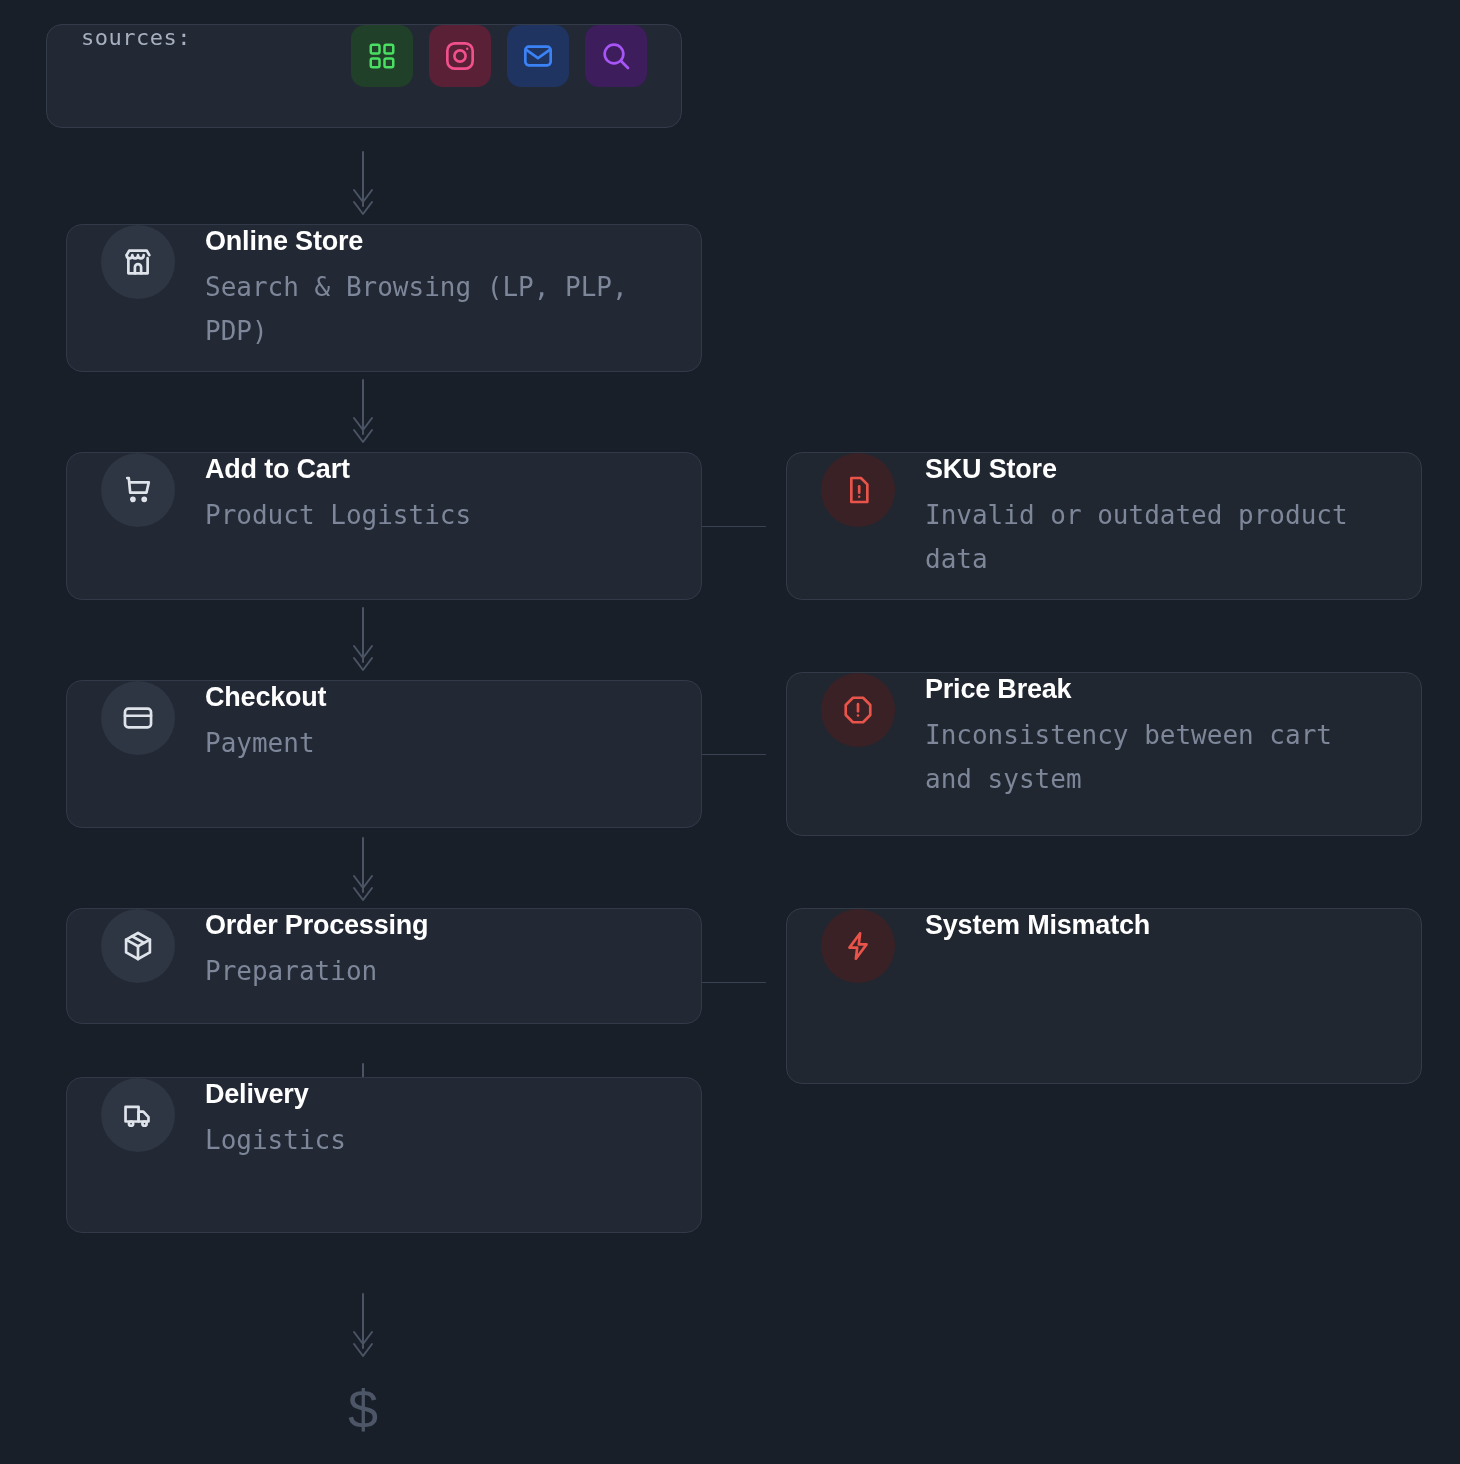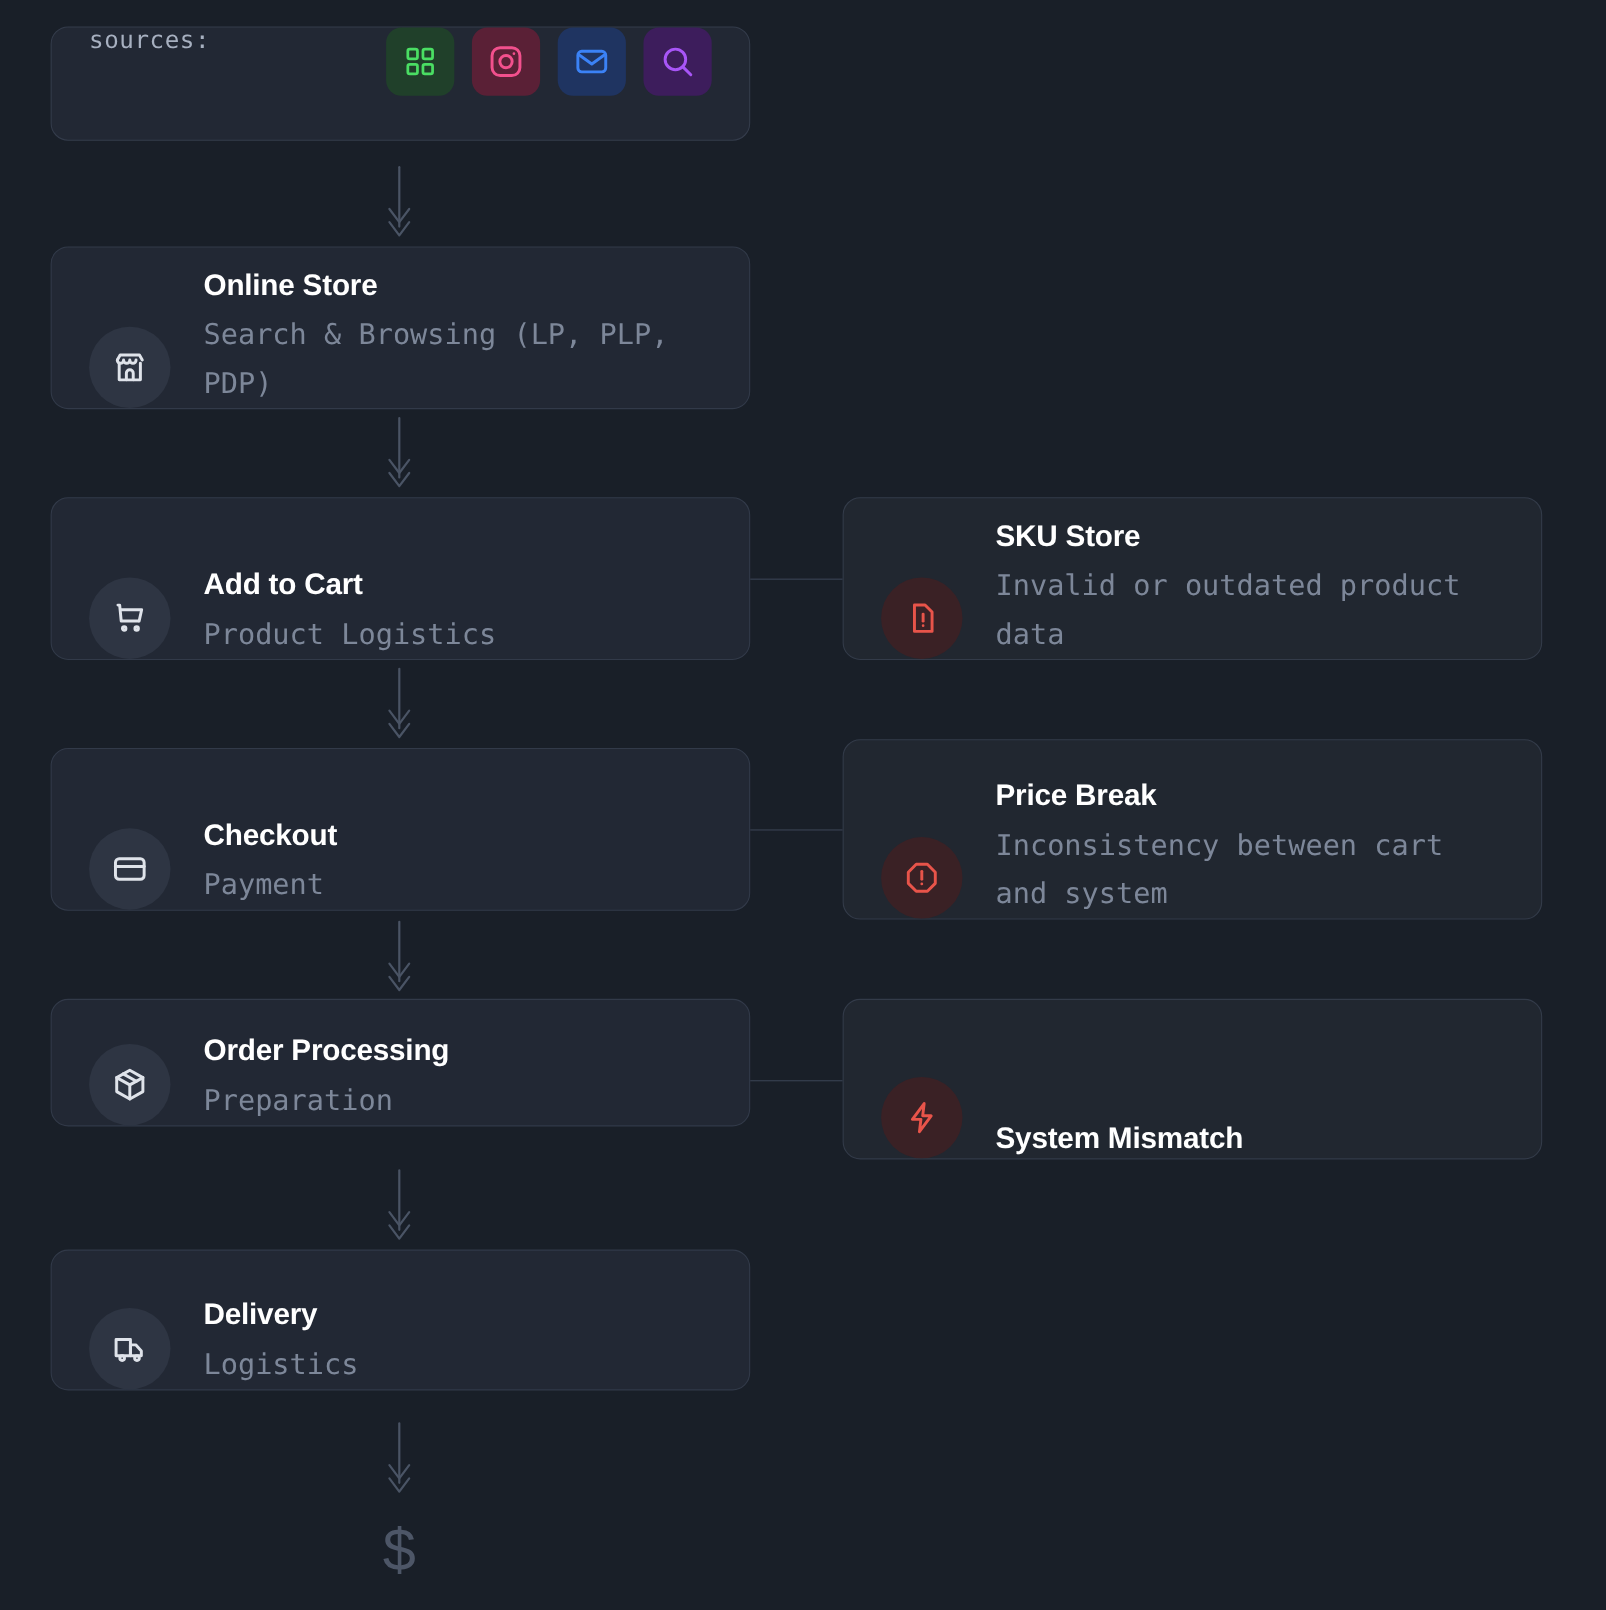--- a/index.html
+++ b/index.html
@@ -52,22 +52,23 @@
     align-items: center;
     justify-content: center;
   }
   .src-chip svg { display: block; }
 
   
   .card {
     position: absolute;
     border-radius: 16px;
     display: flex;
-    align-items: flex-end;
+    align-items: flex-start;
     padding: 0 0 0 34px;
+    margin-left: 20px;
   }
   .card.stage {
     left: 46px;
     width: 636px;
     background: #222834;
     border: 1px solid #323a49;
   }
   .card.issue {
     left: 766px;
     width: 636px;
@@ -333,34 +334,34 @@
           <line x1="7.8" y1="5.1" x2="16.2" y2="9.8"></line>
         </svg>
       </span>
     </div>
     <div class="card-text">
       <div class="card-title">Order Processing</div>
       <div class="card-sub">Preparation</div>
     </div>
   </div>
 
-  <div class="card issue" style="top:908px;height:146px">
+  <div class="card issue" style="top:908px;height:176px">
     <div class="badge danger">
       <span>
         <svg width="32" height="32" viewBox="0 0 24 24" fill="none" stroke="#e8544a" stroke-width="2" stroke-linecap="round" stroke-linejoin="round">
           <polygon points="13.6,2.4 5.6,13.2 11.4,13.2 10.4,21.6 18.4,10.8 12.6,10.8"></polygon>
         </svg>
       </span>
     </div>
     <div class="card-text">
       <div class="card-title">System Mismatch</div>
     </div>
   </div>
 
-  <div class="card stage" style="top:1136px;height:128px">
+  <div class="card stage" style="top:1077px;height:156px">
     <div class="badge neutral">
       <span>
         <svg width="34" height="34" viewBox="0 0 24 24" fill="none" stroke="#dfe3ea" stroke-width="1.9" stroke-linecap="round" stroke-linejoin="round">
           <path d="M3.2 6.2h9.2v10.4H3.2z"></path>
           <path d="M12.4 9.6h3.4l3.6 3.9v3.1h-7z"></path>
           <circle cx="7.1" cy="18.1" r="1.5"></circle>
           <circle cx="16.6" cy="18.1" r="1.5"></circle>
         </svg>
       </span>
     </div>

